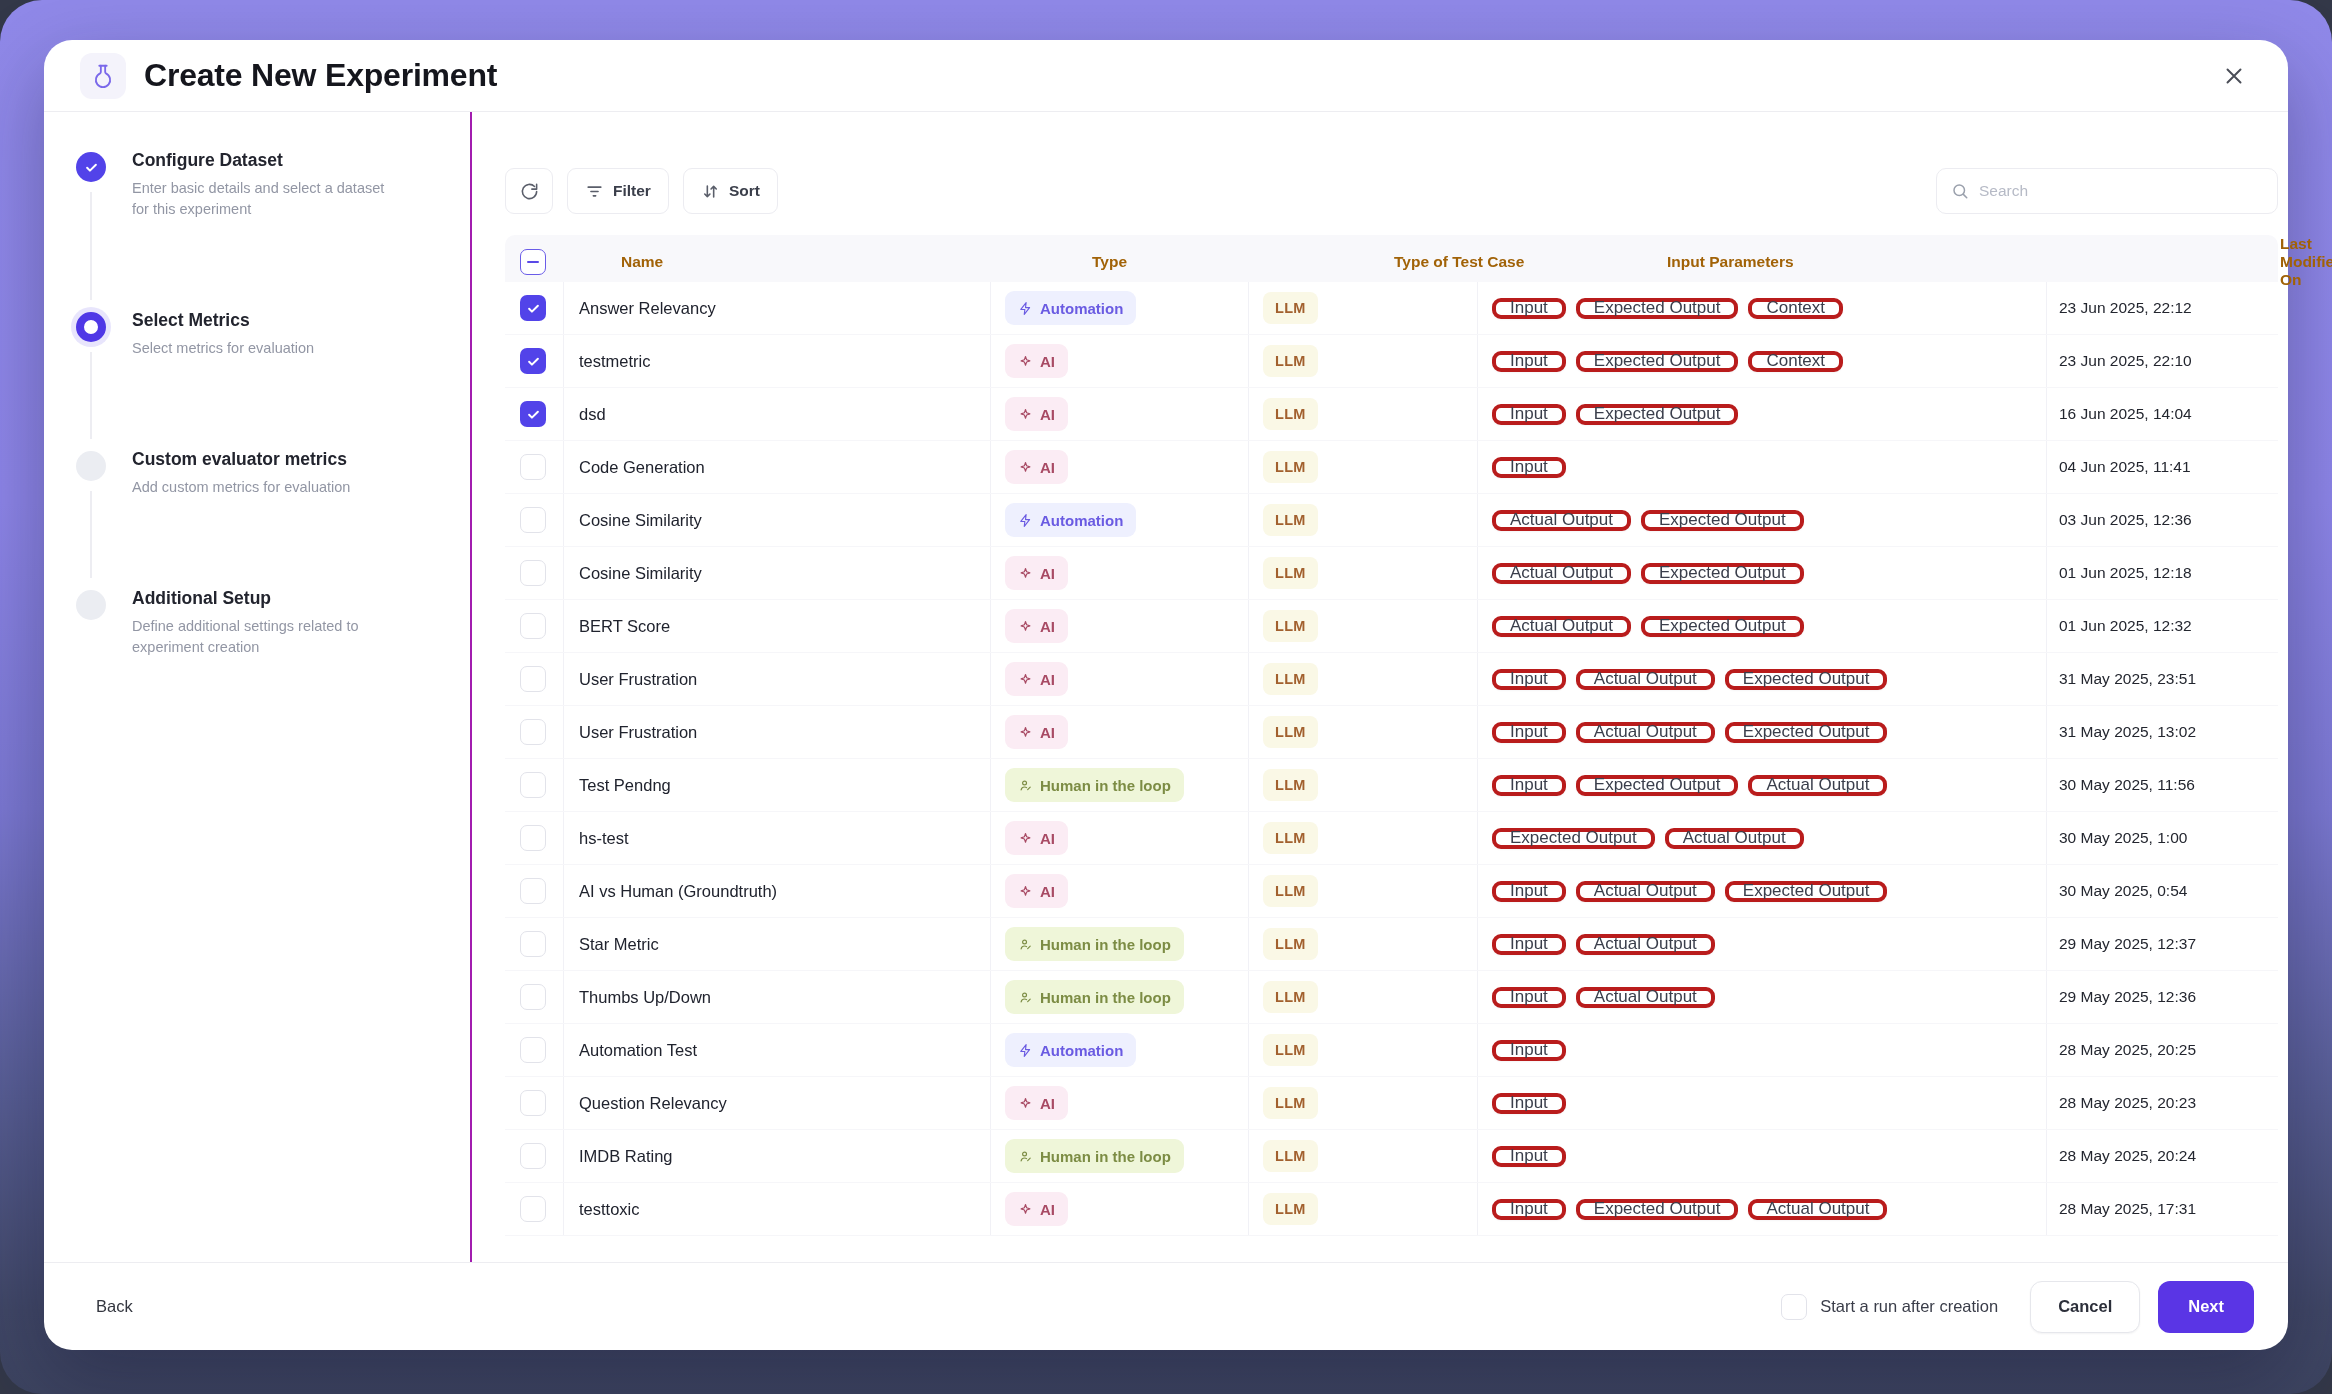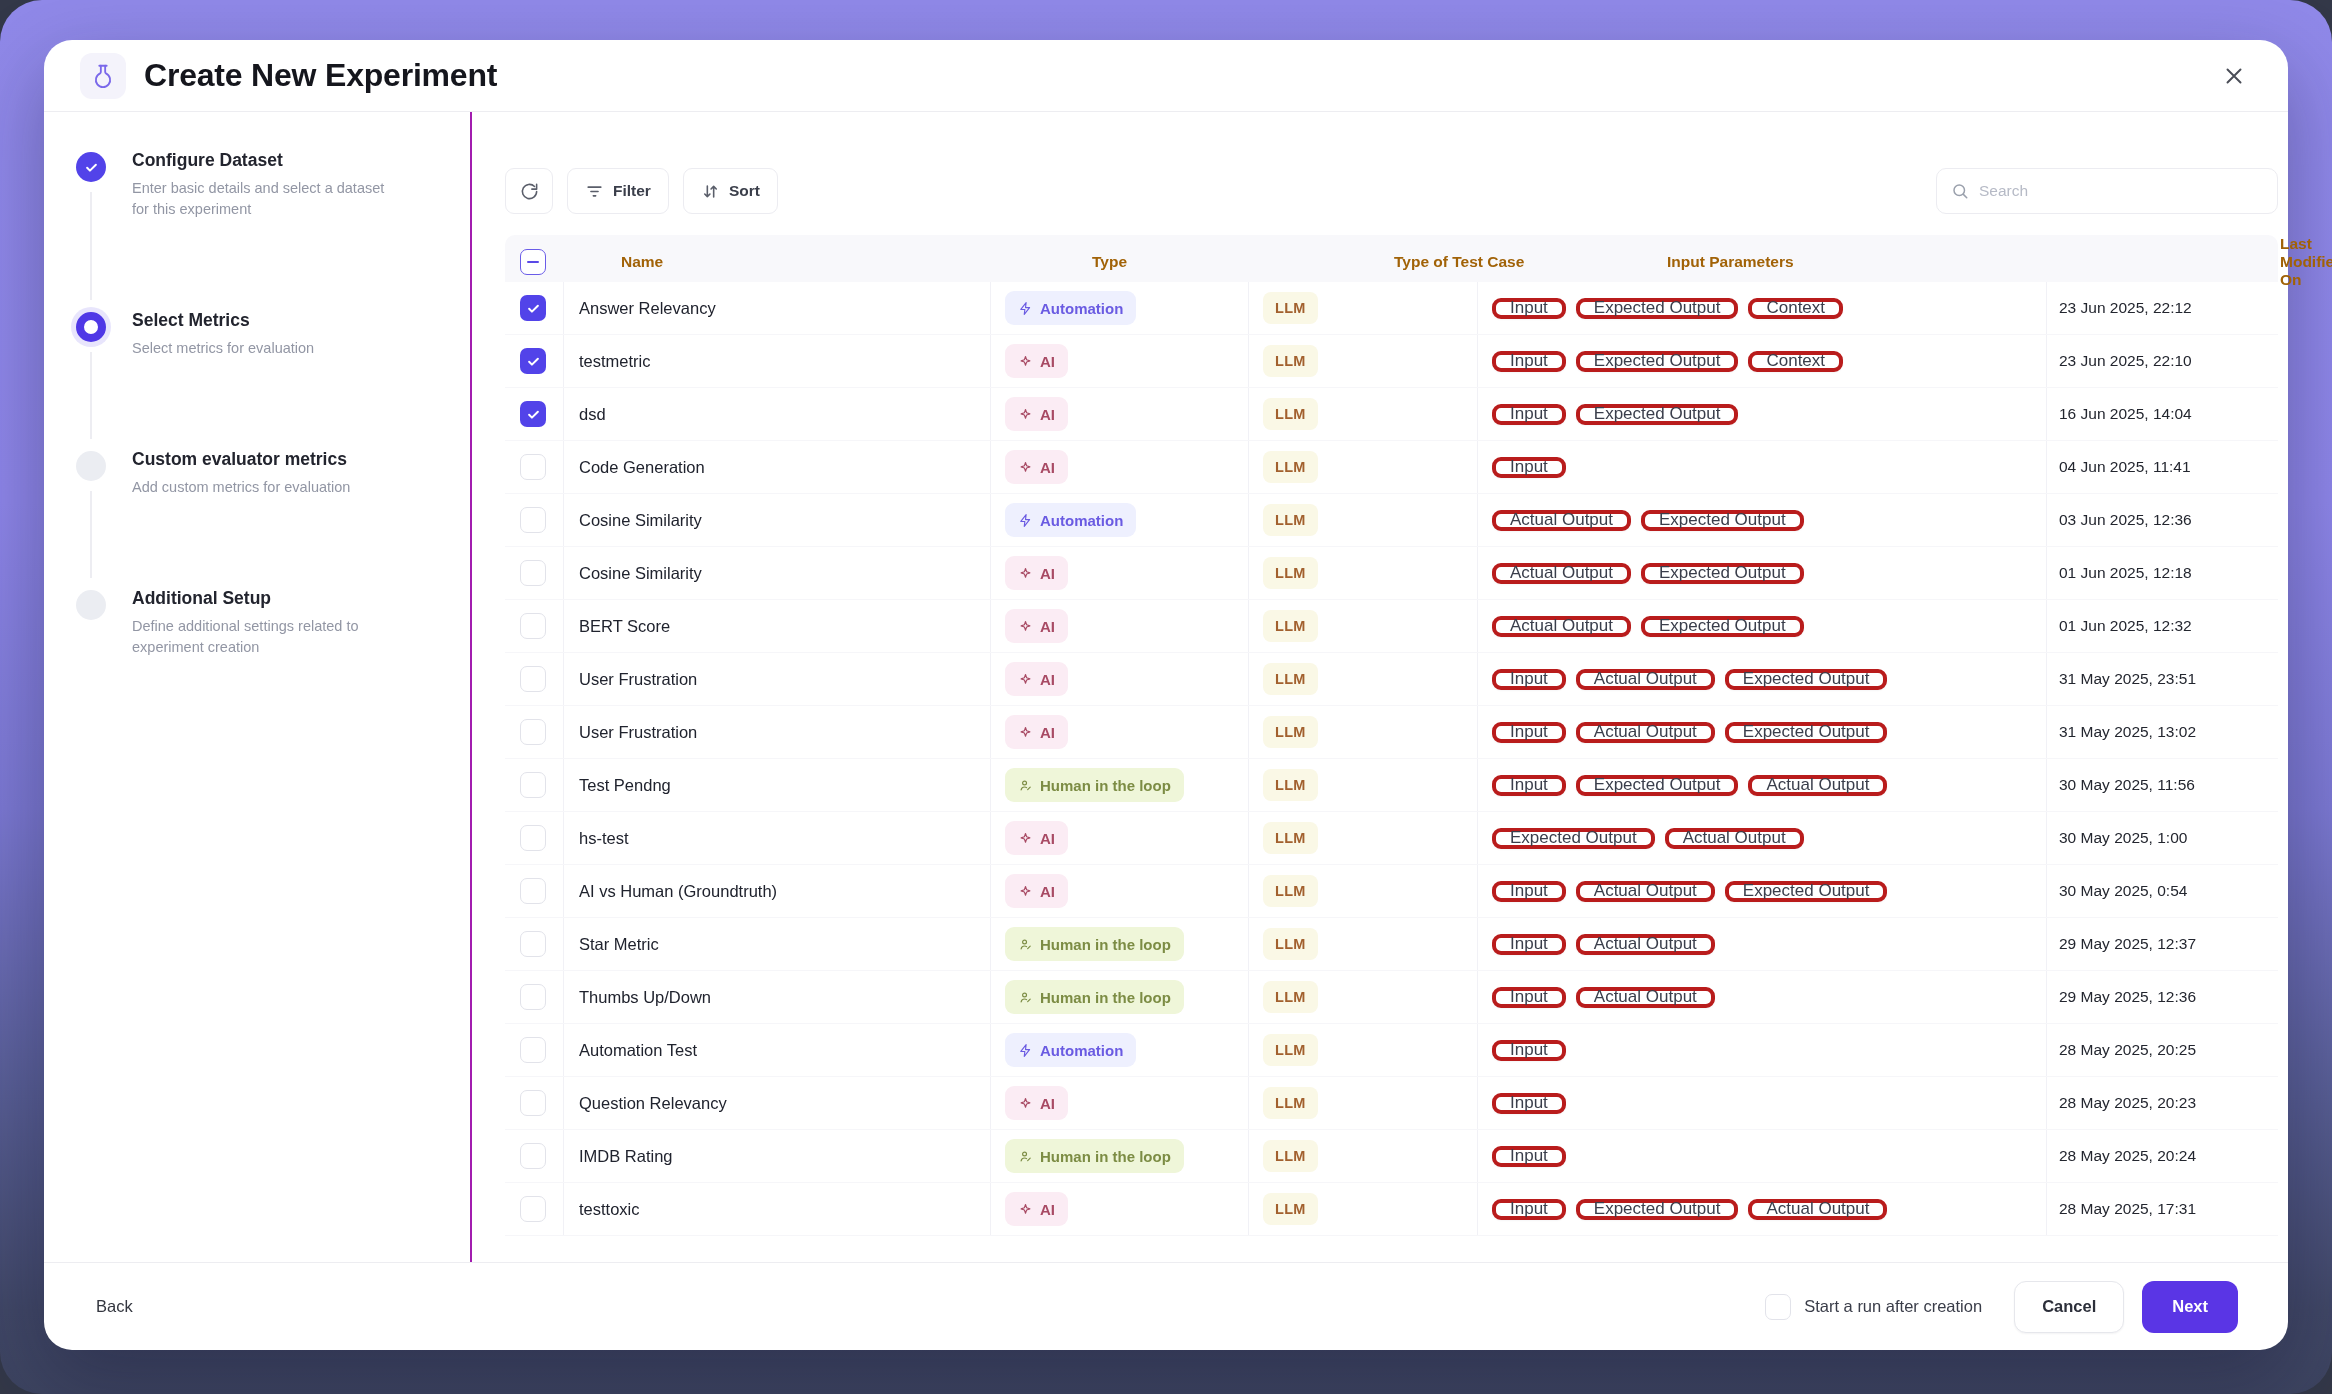--- a/index.html
+++ b/index.html
@@ -66,21 +66,21 @@
   .badge { height:34px; display:inline-flex; align-items:center; gap:7px; padding:0 13px; border-radius:9px; font-size:15px; font-weight:600; white-space:nowrap; }
   .badge svg { width:15px; height:15px; flex:0 0 15px; }
   .badge.automation { background:#eef0fe; color:#6a5be2; }
   .badge.ai { background:#fbecf4; color:#a84a64; }
   .badge.hitl { background:#eff6d9; color:#7c8c44; }
   .llm-badge { height:32px; display:inline-flex; align-items:center; padding:0 12px; border-radius:8px; background:#faf8e6; color:#a2602e; font-weight:700; font-size:14.5px; letter-spacing:.3px; }
   .c-params { gap:10px; }
   .chip { height:21px; display:inline-flex; align-items:center; padding:0 14px; border:4px solid #b91c1c; border-radius:9px; background:#fff; font-size:17px; font-weight:500; color:#3a3e4b; white-space:nowrap; box-shadow:0 1px 2px rgba(20,20,40,.04); }
   .c-mod { font-size:15.5px; font-weight:500; color:#23262f; padding-left:12px; }
   
-  .modal-footer { flex:0 0 88px; border-top:1px solid #ededf1; display:flex; align-items:center; gap:18px; padding:0 50px 0 52px; }
+  .modal-footer { flex:0 0 88px; border-top:1px solid #ededf1; display:flex; align-items:center; gap:18px; padding:0 34px 0 52px; }
   .back-btn { background:none; border:none; font-size:16.5px; font-weight:500; color:#33363f; cursor:pointer; font-family:"Liberation Sans",sans-serif; }
   .spacer { flex:1; }
   .run-wrap { display:flex; align-items:center; gap:13px; margin-right:14px; }
   .run-label { font-size:16.5px; font-weight:500; color:#3a3d49; }
   .cancel-btn { height:52px; padding:0 27px; border:1px solid #e6e7ec; border-radius:12px; background:#fff; font-size:16.5px; font-weight:700; color:#2c2f3a; cursor:pointer; font-family:"Liberation Sans",sans-serif; box-shadow:0 1px 2px rgba(20,20,40,.05); }
   .next-btn { height:52px; padding:0 30px; border:none; border-radius:12px; background:#5a35e5; font-size:16.5px; font-weight:600; color:#fff; cursor:pointer; font-family:"Liberation Sans",sans-serif; }
 </style>
 </head>
 <body>
 

